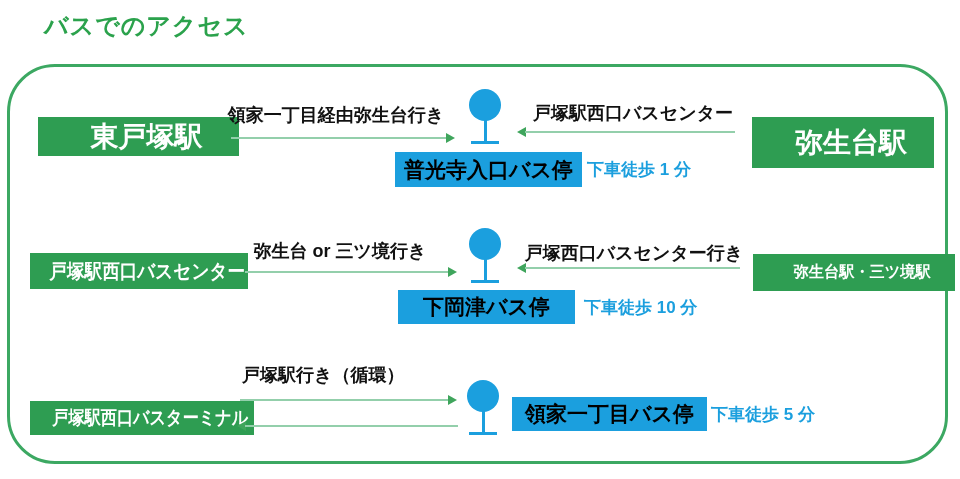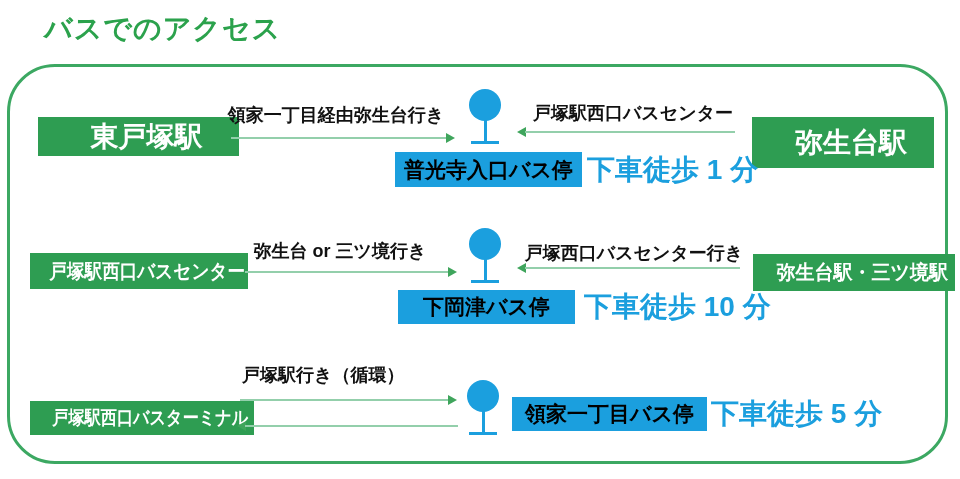--- a/index.html
+++ b/index.html
@@ -2,39 +2,39 @@
 <html><head>
 <meta charset="utf-8">
 <style>
   html,body{margin:0;padding:0;}
   body{
     width:960px;height:479px;background:#ffffff;position:relative;overflow:hidden;
     font-family:"Liberation Sans","DejaVu Sans",sans-serif;
   }
   .title{
     position:absolute;left:44px;top:10px;margin:0;
-    font-size:28px;font-weight:800;color:#2ba24c;letter-spacing:1px;
+    font-size:24px;font-weight:800;color:#2ba24c;letter-spacing:1px;
   }
   .frame{
     position:absolute;left:7px;top:64px;width:941px;height:400px;
     border:3px solid #3ca862;border-radius:48px;box-sizing:border-box;background:transparent;
   }
   .station{
     position:absolute;background:#2e9d52;color:#ffffff;
     display:flex;align-items:center;justify-content:center;
     font-weight:600;white-space:nowrap;padding-left:16px;
   }
   .station .inner{display:inline-block;}
   .stopbox{
     position:absolute;background:#1b9fde;color:#000000;
     display:flex;align-items:center;justify-content:center;
     font-size:21px;font-weight:600;white-space:nowrap;
   }
   .walk{
-    position:absolute;color:#1b9fde;font-size:28px;font-weight:600;
+    position:absolute;color:#1b9fde;font-size:17px;font-weight:600;
     display:flex;align-items:center;white-space:nowrap;
   }
   .lbl{
     position:absolute;color:#111111;font-size:18px;font-weight:600;
     text-align:center;white-space:nowrap;
   }
   .line{position:absolute;height:2px;background:#93cfab;}
   .head-r{
     position:absolute;width:0;height:0;
     border-top:5px solid transparent;border-bottom:5px solid transparent;
@@ -95,21 +95,21 @@
 <div class="busstop" style="left:469px;top:228px;">
   <div class="ball"></div>
   <div class="stem"></div>
   <div class="base"></div>
 </div>
 
 <div class="lbl" style="left:520px;top:241px;width:228px;">戸塚西口バスセンター行き</div>
 <div class="head-l" style="left:517px;top:263px;"></div>
 <div class="line" style="left:525px;top:267px;width:215px;"></div>
 
-<div class="station" style="left:753px;top:254px;width:186px;height:37px;font-size:20px;">
+<div class="station" style="left:753px;top:254px;width:186px;height:37px;font-size:16px;">
   <span class="inner" style="transform:scaleX(0.95);">弥生台駅・三ツ境駅</span>
 </div>
 
 <div class="stopbox" style="left:398px;top:290px;width:177px;height:34px;">
   <span>下岡津バス停</span>
 </div>
 <div class="walk" style="left:584px;top:290px;height:34px;">下車徒歩 10 分</div>
 
 <div class="station" style="left:30px;top:401px;width:208px;height:34px;font-size:19px;">
   <span class="inner" style="transform:scaleX(0.85);">戸塚駅西口バスターミナル</span>

